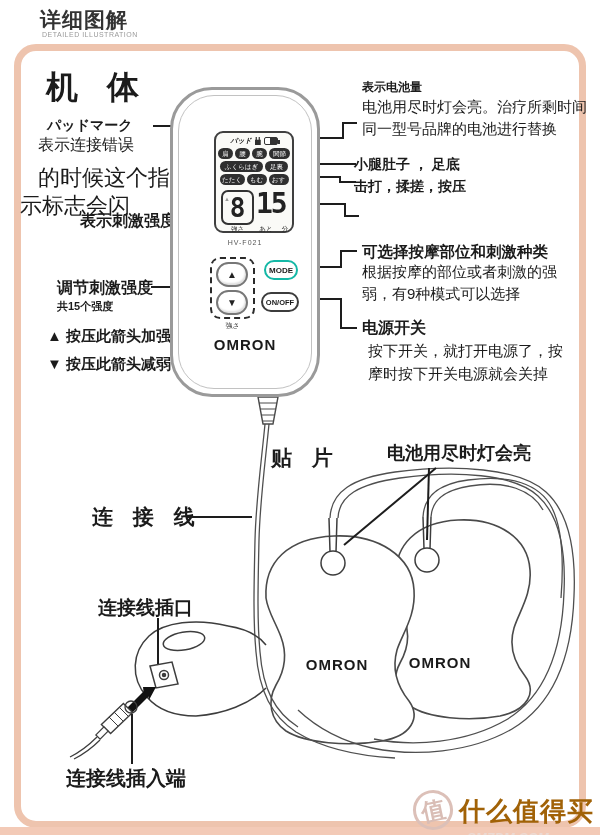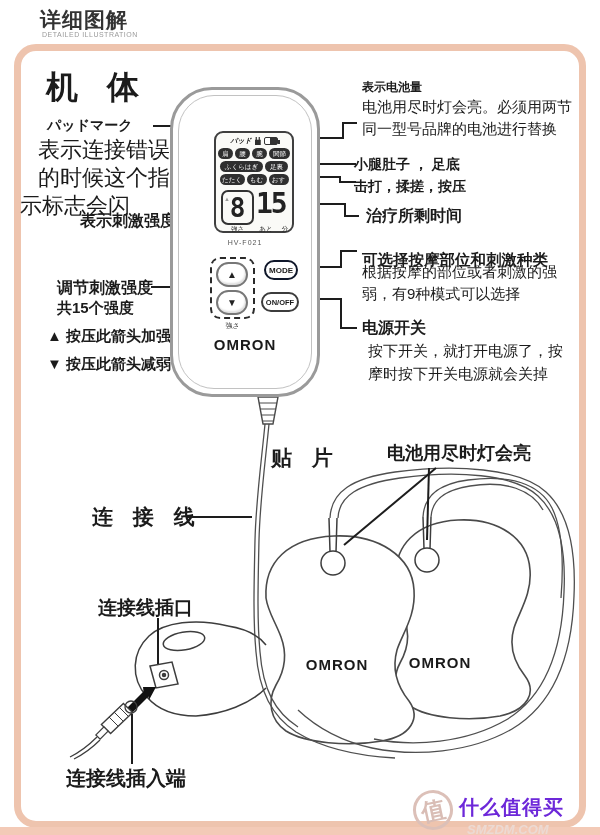--- a/index.html
+++ b/index.html
@@ -22,37 +22,37 @@
   
   .t-machine { left:46px; top:66px; font-size:32px; font-weight:900; letter-spacing:10px; }
   .t-pads { left:271px; top:444px; font-size:21px; font-weight:900; letter-spacing:7px; }
   .t-cable { left:92px; top:503px; font-size:21px; font-weight:900; letter-spacing:7px; }
   .t-connector { left:387px; top:441px; font-size:18px; font-weight:900; }
   .t-socket { left:98px; top:595px; font-size:19px; font-weight:900; }
   .t-plug { left:66px; top:765px; font-size:20px; font-weight:900; }
 
   
   .l-padmark { left:47px; top:117px; font-size:14px; font-weight:800; }
-  .l-err1 { left:38px; top:135px; font-size:22px; }
+  .l-err1 { left:38px; top:135px; font-size:16px; }
   .l-err2 { left:38px; top:163px; font-size:22px; }
   .l-err3 { left:20px; top:191px; font-size:22px; }
   .l-strength { left:80px; top:211px; font-size:16px; font-weight:800; }
   .l-adjust { left:57px; top:278px; font-size:16px; font-weight:800; }
-  .l-adjust2 { left:57px; top:299px; font-size:15px; font-weight:700;text-align:right; }
+  .l-adjust2 { left:57px; top:299px; font-size:11px; font-weight:700;text-align:right; }
   .l-up { left:47px; top:327px; font-size:15px; font-weight:700; }
   .l-down { left:47px; top:355px; font-size:15px; font-weight:700; }
 
   
   .r-batt-t { left:362px; top:79px; font-size:12px; font-weight:800; }
   .r-batt-1 { left:362px; top:98px; font-size:15px; }
   .r-batt-2 { left:362px; top:120px; font-size:15px; }
   .r-calf { left:354px; top:156px; font-size:14px; font-weight:700; }
   .r-strike { left:354px; top:178px; font-size:14px; font-weight:700; }
   .r-time { left:366px; top:206px; font-size:16px; font-weight:800; }
-  .r-mode-t { left:362px; top:250px; font-size:15.5px; font-weight:800; }
+  .r-mode-t { left:362px; top:242px; font-size:15.5px; font-weight:800; }
   .r-mode-1 { left:362px; top:263px; font-size:15px; }
   .r-mode-2 { left:362px; top:285px; font-size:15px; }
   .r-power-t { left:362px; top:318px; font-size:16px; font-weight:800; }
   .r-power-1 { left:368px; top:342px; font-size:15px; }
   .r-power-2 { left:368px; top:365px; font-size:15px; }
 
   
   .device { position:absolute; left:170px; top:87px; width:150px; height:310px; border:3px solid #9a9a9a; border-radius:42px; background:#fff; z-index:3; }
   .device-inner { position:absolute; left:5px; top:5px; right:5px; bottom:5px; border:1px solid #c2c2c2; border-radius:36px; }
   .screen { position:absolute; left:41px; top:41px; width:80px; height:102px; border:2px solid #3f3f3f; border-radius:9px; background:#fafaf7; }
@@ -71,28 +71,28 @@
   .d8 { position:absolute; left:0; top:1px; width:100%; text-align:center; font-size:26px; line-height:30px; }
   .d15 { position:absolute; left:40px; top:55px; width:36px; text-align:left; font-size:28px; line-height:32px; letter-spacing:-2px; }
   .pad-ind { position:absolute; left:1px; top:4px; font-size:6px; color:#9b9b9b; }
   .scr-lab { position:absolute; top:92px; font-size:6.5px; color:#222; text-align:center; }
   .lab-str{left:5px;width:33px;} .lab-ato{left:41px;width:18px;} .lab-min{left:61px;width:16px;}
   .model { position:absolute; left:0; top:149px; width:100%; text-align:center; font-size:7px; color:#555; letter-spacing:1px; }
   .dotted { position:absolute; left:37px; top:167px; width:45px; height:62px; border:2.5px dashed #2a2a2a; border-radius:10px; }
   .arrow-btn { position:absolute; left:4px; width:32px; height:25px; border:2px solid #777; border-radius:13px; background:#fff; box-shadow:inset -1px -2px 2px #ddd; text-align:center; font-size:10px; line-height:22px; color:#222; }
   .ab-up{top:3px} .ab-dn{top:31px}
   .str-lab { position:absolute; left:37px; top:231px; width:45px; text-align:center; font-size:7px; }
-  .mode-btn { position:absolute; left:91px; top:170px; width:34px; height:20px; border:2px solid #0f172a; border-radius:11px; background:#fff; text-align:center; font-size:8px; font-weight:700; line-height:17px; }
+  .mode-btn { position:absolute; left:91px; top:170px; width:34px; height:20px; border:2px solid #14b8a6; border-radius:11px; background:#fff; text-align:center; font-size:8px; font-weight:700; line-height:17px; }
   .pwr-btn { position:absolute; left:88px; top:202px; width:38px; height:20px; border:2px solid #3c3c3c; border-radius:11px; background:#fff; text-align:center; font-size:7.5px; font-weight:700; line-height:17px; }
   .brand { position:absolute; left:0; top:246px; width:100%; text-align:center; font-size:15px; font-weight:900; letter-spacing:1px; color:#1a1a1a; }
 
   
   .wm { position:absolute; left:413px; top:790px; z-index:6; display:flex; align-items:flex-start; gap:6px; }
   .wm-seal { width:40px; height:40px; border:3px solid #dcc0b8; border-radius:50%; transform:rotate(-12deg); text-align:center; line-height:36px; font-size:24px; font-weight:800; color:#d9bdb5; }
-  .wm-site { font-size:20px; font-weight:800; color:#6d28d9; letter-spacing:1px; margin-top:4px; }
+  .wm-site { font-size:26px; font-weight:800; color:#a16207; letter-spacing:1px; margin-top:4px; }
   .wm-domain { font-size:13px; font-weight:800; font-style:italic; color:#ecdad3; margin-top:1px; margin-left:8px; }
 </style>
 </head>
 <body>
 
 <div class="stage">
 
   <div class="hdr-title lbl">详细图解</div>
   <div class="hdr-sub lbl">DETAILED ILLUSTRATION</div>
 
@@ -180,25 +180,24 @@
   <div class="lbl l-err1">表示连接错误</div>
   <div class="lbl l-err2">的时候这个指</div>
   <div class="lbl l-err3">示标志会闪</div>
   <div class="lbl l-strength">表示刺激强度</div>
   <div class="lbl l-adjust">调节刺激强度</div>
   <div class="lbl l-adjust2">共15个强度</div>
   <div class="lbl l-up">▲ 按压此箭头加强</div>
   <div class="lbl l-down">▼ 按压此箭头减弱</div>
 
   <div class="lbl r-batt-t">表示电池量</div>
-  <div class="lbl r-batt-1">电池用尽时灯会亮。必须用两节</div>
+  <div class="lbl r-batt-1">电池用尽时灯会亮。治疗所剩时间</div>
   <div class="lbl r-batt-2">同一型号品牌的电池进行替换</div>
   <div class="lbl r-calf">小腿肚子 ， 足底</div>
   <div class="lbl r-strike">击打，揉搓，按压</div>
-  <div class="lbl r-time">治疗所剩时间</div>
   <div class="lbl r-mode-t">可选择按摩部位和刺激种类</div>
   <div class="lbl r-mode-1">根据按摩的部位或者刺激的强</div>
   <div class="lbl r-mode-2">弱，有9种模式可以选择</div>
   <div class="lbl r-power-t">电源开关</div>
   <div class="lbl r-power-1">按下开关，就打开电源了，按</div>
   <div class="lbl r-power-2">摩时按下开关电源就会关掉</div>
 
   <div class="lbl t-pads">贴 片</div>
   <div class="lbl t-connector">电池用尽时灯会亮</div>
   <div class="lbl t-cable">连 接 线</div>

